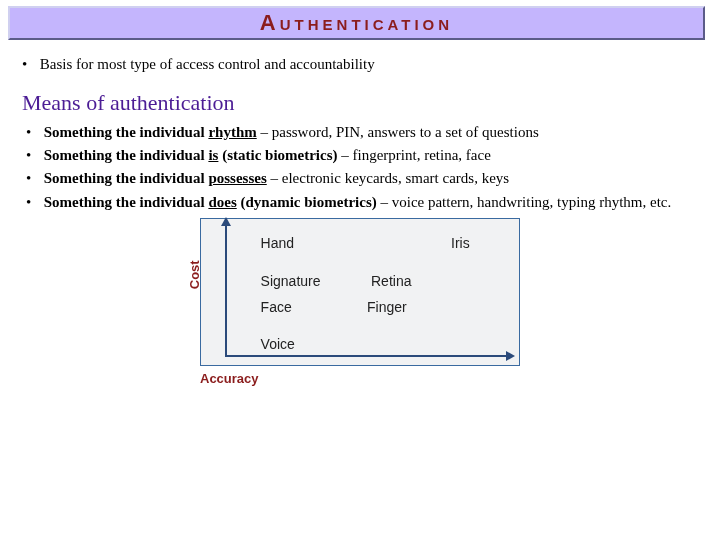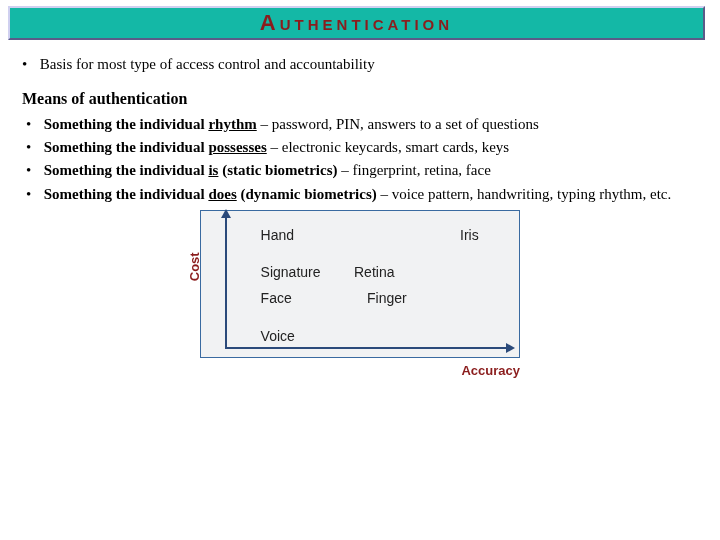--- a/index.html
+++ b/index.html
@@ -6,21 +6,21 @@
     margin: 0;
     padding: 0;
     width: 720px;
     height: 540px;
     background: #fff;
     font-family: Georgia, 'Times New Roman', serif;
     color: #000;
     overflow: hidden;
   }
   .title-bar {
-    background: #14b8a6;
+    background: #c4b5fd;
     margin: 6px 15px 4px 8px;
     border: 2px solid #7a7a9a;
     border-top-color: #d0d0f0;
     border-left-color: #d0d0f0;
     border-bottom-color: #5b5b88;
     border-right-color: #5b5b88;
     text-align: center;
     padding: 2px 0;
   }
   .title-bar span {
@@ -34,23 +34,23 @@
   .content {
     padding: 6px 22px 0 22px;
     font-size: 15px;
     line-height: 1.35;
   }
   .bline { margin: 4px 0 2px 0; }
   .bline .bul { display: inline-block; width: 14px; }
   .sub { margin-left: 28px; margin-top: 2px; }
   .sub.sm { font-size: 14px; }
   .heading {
-    color: #000000;
-    font-weight: 700;
-    font-size: 16px;
+    color: #4c1d95;
+    font-weight: 400;
+    font-size: 22px;
     margin-top: 14px;
     margin-bottom: 4px;
   }
   .mlist { margin-left: 4px; }
   .mlist .bline { margin: 3px 0; }
   .ul { text-decoration: underline; }
   .chart-wrap {
     width: 320px;
     margin: 6px auto 0 auto;
   }
@@ -66,21 +66,21 @@
     left: -20px;
     top: 48px;
     font-family: Arial, sans-serif;
     font-size: 13px;
     font-weight: 700;
     color: #8b1d1d;
     transform: rotate(-90deg);
     transform-origin: center;
   }
   .xlabel {
-    text-align: right;
+    text-align: left;
     font-family: Arial, sans-serif;
     font-size: 13px;
     font-weight: 700;
     color: #8b1d1d;
     margin-top: 4px;
   }
   .plot {
     position: relative;
     width: 280px;
     height: 130px;
@@ -129,45 +129,45 @@
 
   <div class="heading">Means of authentication</div>
 
   <div class="mlist">
     <div class="bline">
       <span class="bul">•</span>
       <b>Something the individual </b><b class="ul">rhythm</b><b></b><span> – password, PIN, answers to a set of questions</span>
     </div>
     <div class="bline">
       <span class="bul">•</span>
-      <b>Something the individual </b><b class="ul">possesses</b><b></b><span> – electronic keycards, smart cards, keys</span>
+      <b>Something the individual </b><b class="ul">is</b><b> (static biometrics)</b><span> – fingerprint, retina, face</span>
     </div>
     <div class="bline">
       <span class="bul">•</span>
-      <b>Something the individual </b><b class="ul">is</b><b> (static biometrics)</b><span> – fingerprint, retina, face</span>
+      <b>Something the individual </b><b class="ul">possesses</b><b></b><span> – electronic keycards, smart cards, keys</span>
     </div>
     <div class="bline">
       <span class="bul">•</span>
       <b>Something the individual </b><b class="ul">does</b><b> (dynamic biometrics)</b><span> – voice pattern, handwriting, typing rhythm, etc.</span>
     </div>
   </div>
 
   <div class="chart-wrap">
     <div style="position:relative;">
       <div class="ylabel">Cost</div>
       <div class="chart-frame">
         <div class="plot" id="plot">
           <div class="arrow-up"></div>
           <div class="arrow-right"></div>
         <div class="pt" style="left: 33.6px; top: 8.9px;">Hand</div>
             <div class="pt" style="left: 33.6px; top: 46.6px;">Signature</div>
             <div class="pt" style="left: 33.6px; top: 72.6px;">Face</div>
             <div class="pt" style="left: 33.6px; top: 110px;">Voice</div>
-            <div class="pt" style="left: 127px; top: 46.6px;">Retina</div>
+            <div class="pt" style="left: 144px; top: 46.6px;">Retina</div>
             <div class="pt" style="left: 140px; top: 72.6px;">Finger</div>
-            <div class="pt" style="left: 233px; top: 8.9px;">Iris</div>
+            <div class="pt" style="left: 224px; top: 8.9px;">Iris</div>
           </div>
       </div>
     </div>
     <div class="xlabel">Accuracy</div>
   </div>
 
 </div>
 
 </body></html>

